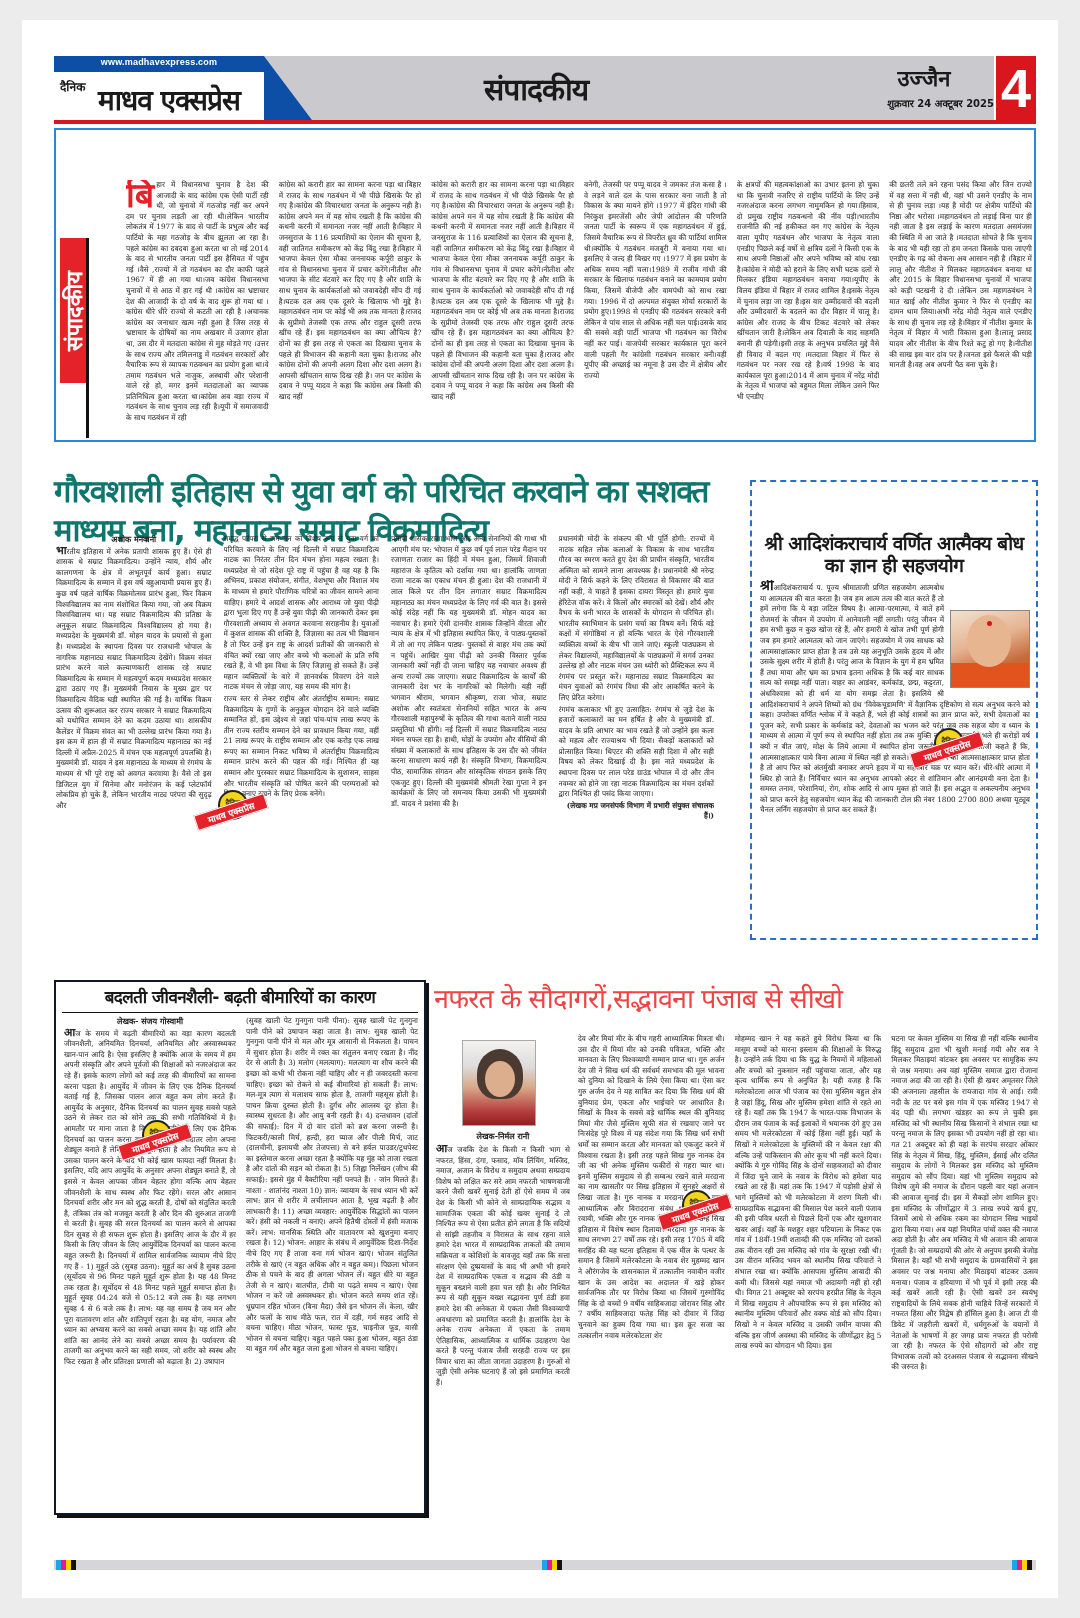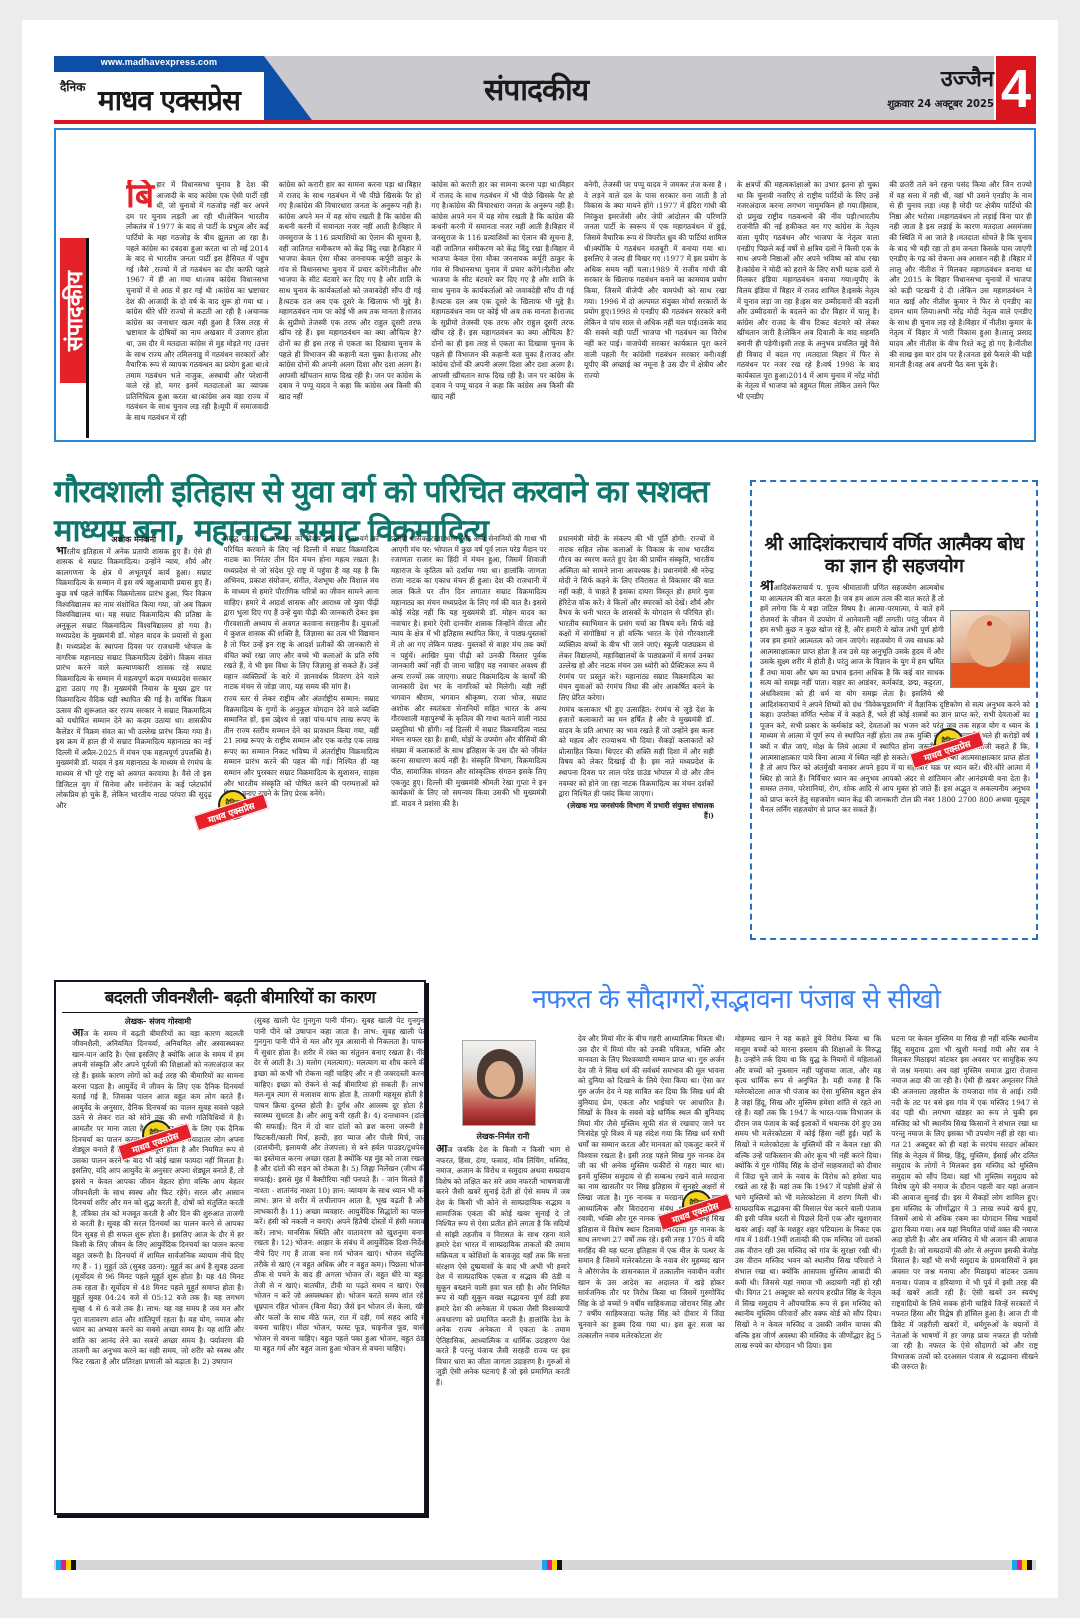--- a/index.html
+++ b/index.html
@@ -10,21 +10,21 @@
   
   .masthead { position: absolute; left: 32px; top: 36px; width: 982px; height: 70px; }
   .mh-blue { position: absolute; left: 0; top: 0; width: 210px; height: 16px; background: #0d4ea6; }
   .mh-url { position: absolute; left: 0; top: 1px; width: 210px; text-align: center; color: #fff; font: bold 9px "Liberation Sans", sans-serif; letter-spacing: .2px; }
   .mh-logo { position: absolute; left: 0; top: 16px; width: 210px; height: 48px; background: #fff; }
   .mh-logo .small { position: absolute; left: 6px; top: 6px; font: bold 12px "DejaVu Sans", sans-serif; }
   .mh-logo .big { position: absolute; left: 44px; top: 8px; font: bold 28px "DejaVu Sans", sans-serif; letter-spacing: -1px; }
   .mh-grey { position: absolute; left: 210px; top: 0; width: 730px; height: 64px; background: #c9c9ce; clip-path: polygon(0 0,100% 0,100% 100%,48px 100%); }
   .mh-wedge2 { position: absolute; left: 210px; top: 0; width: 48px; height: 64px; background: #0d4ea6; clip-path: polygon(0 0,48px 100%,0 100%); }
   .mh-section { position: absolute; left: 430px; top: 12px; font: bold 30px "DejaVu Sans", sans-serif; letter-spacing: -1px; }
-  .mh-city { position: absolute; left: 800px; top: 6px; width: 140px; text-align: right; font: bold 22px "DejaVu Sans", sans-serif; }
+  .mh-city { position: absolute; left: 800px; top: 6px; width: 140px; text-align: center; font: bold 22px "DejaVu Sans", sans-serif; }
   .mh-date { position: absolute; left: 780px; top: 40px; width: 160px; text-align: right; font: bold 10px "DejaVu Sans", sans-serif; }
   .mh-page { position: absolute; left: 942px; top: 0; width: 40px; height: 64px; background: #d9161d; color: #fff; font: bold 54px "Liberation Sans", sans-serif; text-align: center; line-height: 64px; }
   .mh-rule { position: absolute; left: 0; top: 64px; width: 982px; height: 4px; background: #d9161d; }
 
   
   .a1 { position: absolute; left: 32px; top: 108px; width: 982px; height: 314px; border: 2px solid #2a86d6; }
   .a1-title { position: absolute; left: 0; top: 4px; width: 100%; text-align: center; font: bold italic 34px "DejaVu Sans", sans-serif; letter-spacing: -1px; }
   .a1-sidebar { position: absolute; left: 4px; top: 108px; width: 26px; height: 145px; background: #e5222a; }
   .a1-sidebar span { position: absolute; left: 50%; top: 50%; transform: translate(-50%,-50%) rotate(-90deg); white-space: nowrap; color: #fff; font: bold 22px "DejaVu Sans", sans-serif; }
   .a1-sideline { position: absolute; left: 30px; top: 108px; width: 3px; height: 200px; background: #111; }
@@ -52,24 +52,24 @@
   .a3-body { position: absolute; left: 8px; top: 98px; width: 270px; height: 356px; font-size: 7.3px; line-height: 10.6px; text-align: justify; overflow: hidden; }
   .a3-photo { float: right; width: 80px; height: 78px; margin: 2px 0 4px 6px; background: linear-gradient(160deg,#f2e2d0 0%,#e5b494 40%,#c66a3a 70%,#e2541e 100%); border: 1px solid #888; position: relative; }
   .a3-photo .bindi { position: absolute; left: 36px; top: 10px; width: 5px; height: 5px; border-radius: 50%; background: #d01818; }
   .a3-photo .face { position: absolute; left: 16px; top: 4px; width: 44px; height: 52px; border-radius: 50%; background: #e8b591; }
   .a3-photo .sari { position: absolute; left: 0; bottom: 0; width: 100%; height: 24px; background: #e2541e; }
 
   
   .a4 { position: absolute; left: 32px; top: 960px; width: 372px; height: 535px; border: 2px solid #0f172a; box-shadow: 3px 3px 0 #111; }
   .a4-title { position: absolute; left: 0; top: 4px; width: 100%; text-align: center; font: bold 17px/22px "DejaVu Sans", sans-serif; letter-spacing: -0.6px; }
   .a4-rule { position: absolute; left: 6px; top: 30px; width: 356px; height: 1px; background: #111; }
-  .a4-cols { position: absolute; left: 16px; top: 34px; width: 354px; height: 494px; display: grid; grid-template-columns: 1fr 1fr; column-gap: 10px; }
-
-  
-  .a5-title { position: absolute; left: 412px; top: 962px; width: 604px; text-align: center; font: 27px/34px "DejaVu Sans", sans-serif; letter-spacing: -0.8px; color: #3b82f6; }
+  .a4-cols { position: absolute; left: 8px; top: 34px; width: 354px; height: 494px; display: grid; grid-template-columns: 1fr 1fr; column-gap: 10px; }
+
+  
+  .a5-title { position: absolute; left: 412px; top: 962px; width: 604px; text-align: left; font: 27px/34px "DejaVu Sans", sans-serif; letter-spacing: -0.8px; color: #ef4444; }
   .a5-photo { position: absolute; left: 440px; top: 1020px; width: 74px; height: 86px; background: linear-gradient(180deg,#f4f2ee 0%,#ddd 30%,#d9a98a 55%,#b43a3a 85%,#8f2020 100%); border: 1px solid #aaa; }
   .a5-photo .hair { position: absolute; left: 14px; top: 8px; width: 46px; height: 50px; border-radius: 50% 50% 40% 40%; background: #4a3a32; }
   .a5-photo .face { position: absolute; left: 22px; top: 20px; width: 30px; height: 36px; border-radius: 50%; background: #dcae8e; }
   .a5-writer { position: absolute; left: 416px; top: 1110px; width: 130px; text-align: center; font-weight: bold; font-size: 8px; }
   .a5-lead { position: absolute; left: 414px; top: 1124px; width: 134px; height: 372px; }
   .a5-cols { position: absolute; left: 556px; top: 1014px; width: 460px; height: 482px; display: grid; grid-template-columns: repeat(3,1fr); column-gap: 10px; }
 
   
   .cmyk-bar { position: absolute; left: 32px; top: 1540px; width: 982px; height: 10px; background: #d6d6d8; }
   .cmyk { position: absolute; top: 0; height: 10px; display: flex; }

